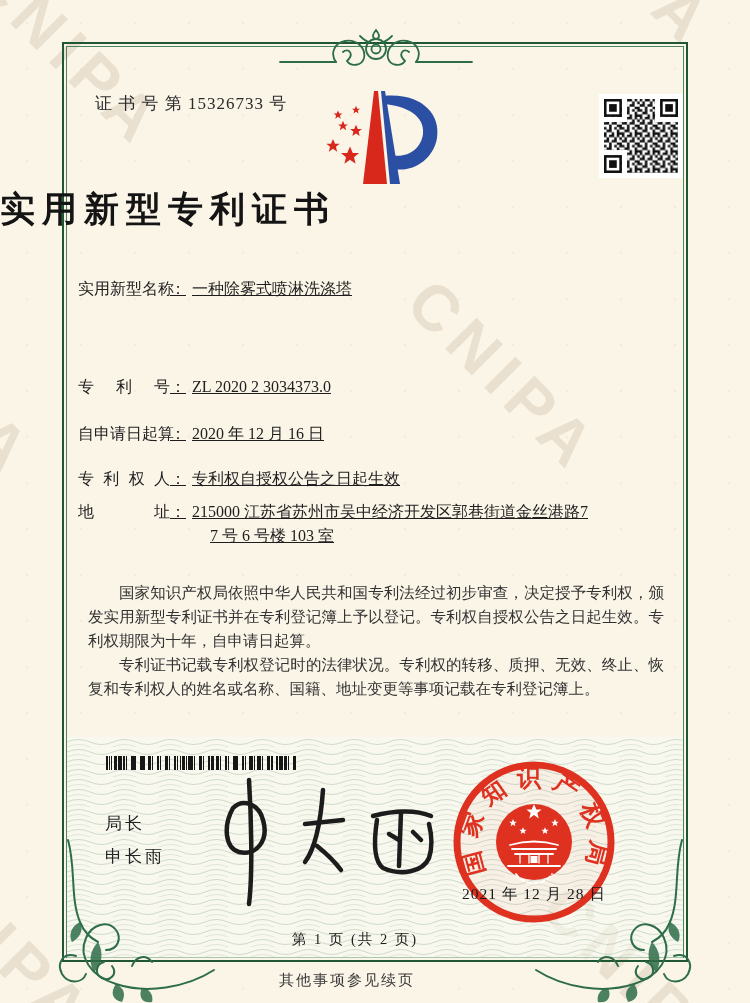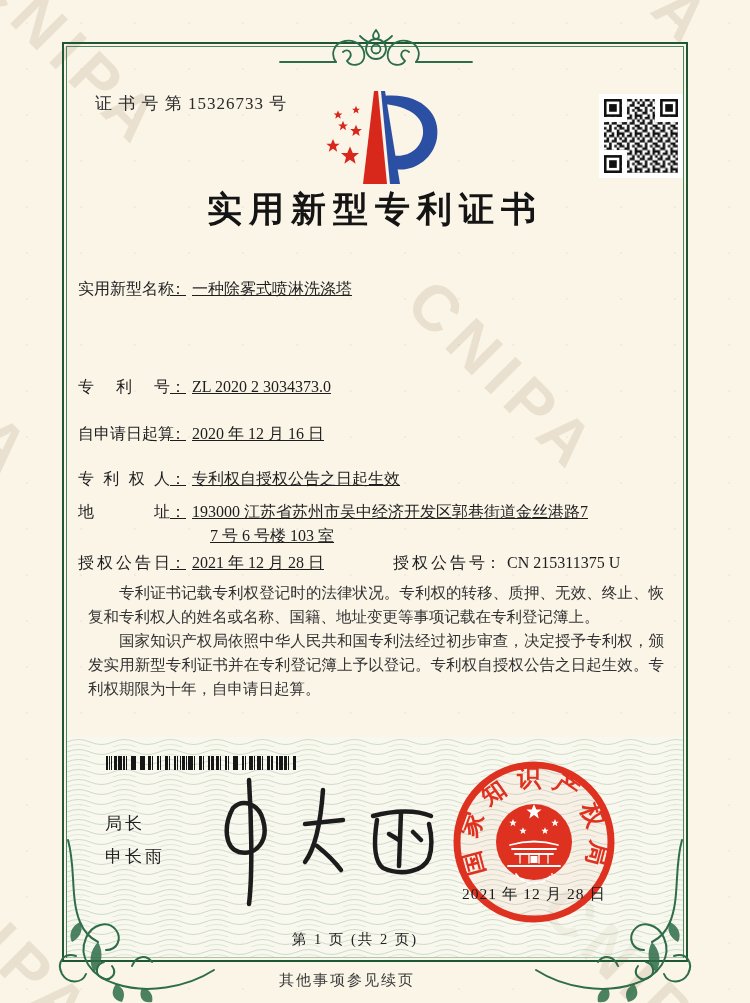--- a/index.html
+++ b/index.html
@@ -7,21 +7,21 @@
   .page{position:relative;width:750px;height:1003px;overflow:hidden;background:#fbf5e8;
     background-image:radial-gradient(rgba(216,198,170,.22) 1.5px,transparent 1.6px);
     background-size:54px 46px;}
   .wm{position:absolute;font-family:"Liberation Sans","DejaVu Sans",sans-serif;font-weight:bold;
     font-size:64px;letter-spacing:9px;color:rgba(193,174,148,.30);white-space:nowrap;
     transform:rotate(45deg);transform-origin:left top;pointer-events:none;}
   .frame{position:absolute;left:62px;top:42px;width:626px;height:920px;border:2.5px solid #1f5634;box-sizing:border-box;}
   .frame-in{position:absolute;inset:2px;border:1px solid #4c8562;}
   .certno{position:absolute;left:95px;top:92px;font-size:17px;color:#2b2b2b;letter-spacing:1px;}
   .logo{position:absolute;left:303px;top:88px;width:145px;height:100px;}
-  .title{position:absolute;left:0;right:0;top:186px;text-align:center;font-size:35px;font-weight:bold;
+  .title{position:absolute;left:0;right:0;top:186px;text-align:left;font-size:35px;font-weight:bold;
     letter-spacing:7px;color:#141414;}
   .qr{position:absolute;left:599px;top:94px;width:84px;height:84px;background:#fff;padding:5px;box-sizing:border-box;}
   .frow{position:absolute;left:78px;font-size:16px;color:#1e1e1e;white-space:nowrap;text-decoration:underline;}
   .flabel{display:inline-block;width:92px;text-align:justify;text-align-last:justify;}
   .colon{margin-right:6px;}
   .addr2{position:absolute;left:210px;font-size:16px;color:#1e1e1e;text-decoration:underline;}
   .g2{position:absolute;left:315px;top:0;}
   .paras{position:absolute;left:88px;top:581px;width:576px;font-size:15.5px;line-height:24px;
     color:#333;text-align:justify;}
   .paras p{margin:0;text-indent:2em;}
@@ -174,35 +174,27 @@
   <div class="frow" style="top:377px;">
     <span class="flabel">专利号</span><span class="colon">：</span><span>ZL 2020 2 3034373.0</span>
   </div>
   <div class="frow" style="top:424px;">
     <span class="flabel">自申请日起算</span><span class="colon">：</span><span>2020 年 12 月 16 日</span>
   </div>
   <div class="frow" style="top:469px;">
     <span class="flabel">专利权人</span><span class="colon">：</span><span>专利权自授权公告之日起生效</span>
   </div>
   <div class="frow" style="top:502px;">
-    <span class="flabel">地址</span><span class="colon">：</span><span>193000 江苏省苏州市吴中经济开发区郭巷街道金丝港路7</span>
+    <span class="flabel">地址</span><span class="colon">：</span><span>215000 江苏省苏州市吴中经济开发区郭巷街道金丝港路7</span>
   </div>
   <div class="addr2" style="top:526px;">7 号 6 号楼 103 室</div>
-  <div class="frow" style="top:553px;">
-    <span>
-      <span class="flabel">授权公告日</span><span class="colon">：</span><span>2021 年 12 月 28 日</span>
-    </span>
-    <span class="g2">
-      <span class="flabel">授权公告号</span><span class="colon">：</span><span>CN 215311375 U</span>
-    </span>
-  </div>
 
   <div class="paras">
+    <p>国家知识产权局依照中华人民共和国专利法经过初步审查，决定授予专利权，颁发实用新型专利证书并在专利登记簿上予以登记。专利权自授权公告之日起生效。专利权期限为十年，自申请日起算。</p>
     <p>专利证书记载专利权登记时的法律状况。专利权的转移、质押、无效、终止、恢复和专利权人的姓名或名称、国籍、地址变更等事项记载在专利登记簿上。</p>
-    <p>国家知识产权局依照中华人民共和国专利法经过初步审查，决定授予专利权，颁发实用新型专利证书并在专利登记簿上予以登记。专利权自授权公告之日起生效。专利权期限为十年，自申请日起算。</p>
   </div>
 
   <div class="barcode"></div>
 
   <div class="sig-title">局长</div>
   <div class="sig-name">申长雨</div>
 
   <svg class="signature" viewBox="0 0 235 150">
     <g fill="none" stroke="#1c1c1c" stroke-width="4.5" stroke-linecap="round" stroke-linejoin="round">
       <path d="M28,46 C18,64 20,86 34,90 C52,94 64,78 58,58 C54,42 38,36 28,46 Z"></path>

